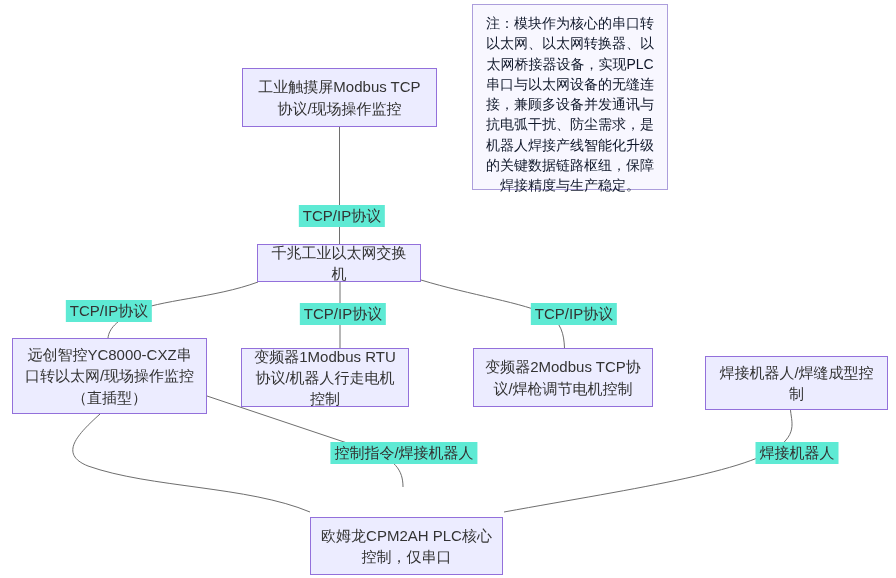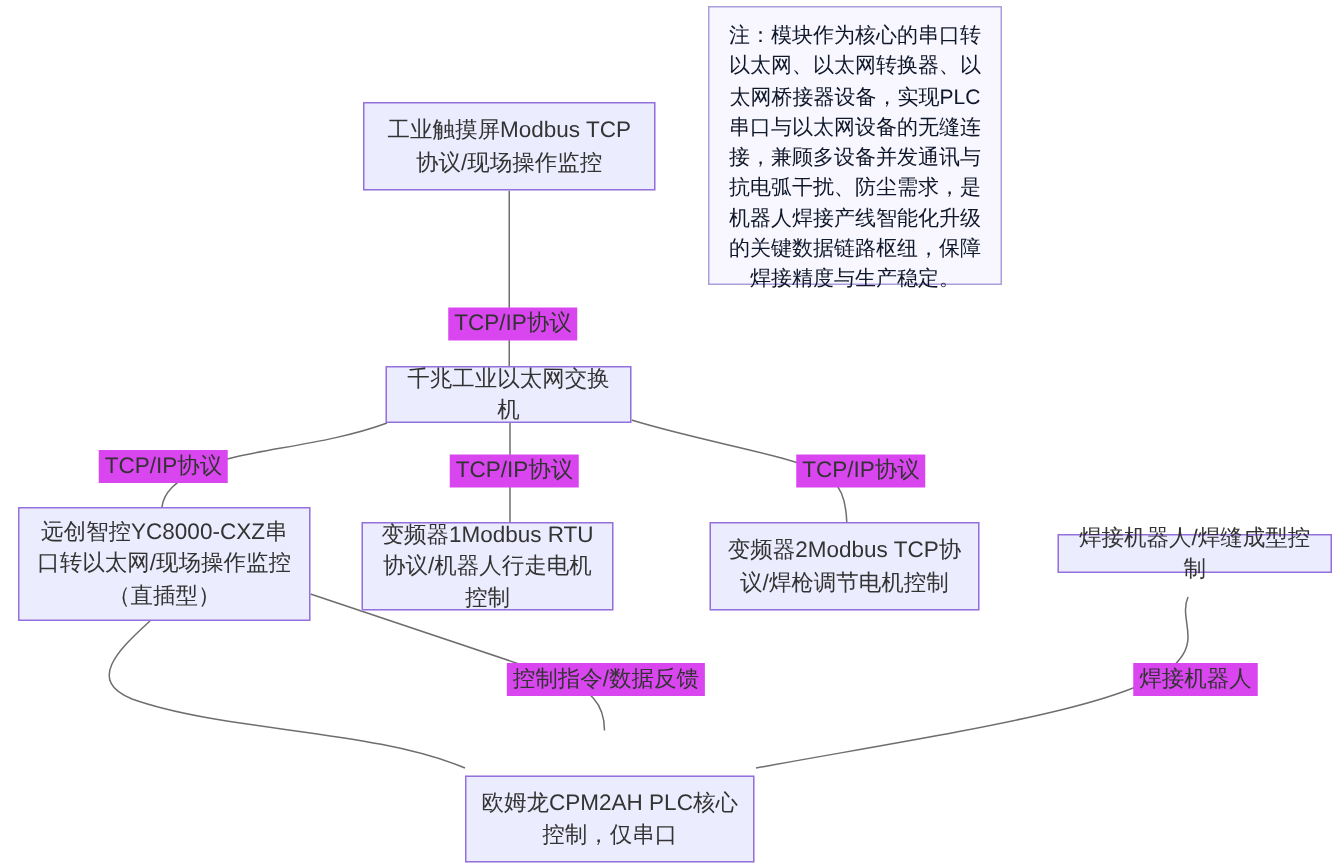--- a/index.html
+++ b/index.html
@@ -20,41 +20,41 @@
     position:absolute;
     background:#F8F7FF;
     border:1px solid #AC9EDC;
     font-size:14px;line-height:1.45;
     text-align:center;
     padding:8px 13px;box-sizing:border-box;
     color:#0f172a;
   }
   .edge-label{
     position:absolute;
-    background:#d946ef;
+    background:#5eead4;
     color:#333333;
     font-size:15px;line-height:1.2;
     padding:2px 4px;
     white-space:nowrap;
     transform:translateX(-50%);
   }
   .edge-label.wrap{
     white-space:normal;
     transform:none;
     text-align:center;
     line-height:1.55;
     padding:3px 6px;
   }
   
   #node-hmi      {left:242px; top:68px;  width:195px; height:59px;}
   #node-switch   {left:257px; top:244px; width:164px; height:38px;}
   #node-converter{left:12px;  top:338px; width:195px; height:76px;}
   #node-vfd1     {left:241px; top:348px; width:168px; height:59px;}
   #node-vfd2     {left:473px; top:348px; width:180px; height:59px;}
-  #node-robot    {left:705px; top:356px; width:183px; height:26px;}
+  #node-robot    {left:705px; top:356px; width:183px; height:54px;}
   #node-plc      {left:310px; top:487px; width:193px; height:58px;margin-top:30px;}
   #note          {left:472px; top:4px;   width:196px; height:186px;}
   
   #lbl-hmi-switch      {left:342px; top:205px;}
   #lbl-switch-converter{left:109px; top:300px;}
   #lbl-switch-vfd1     {left:343px; top:303px;}
   #lbl-switch-vfd2     {left:574px; top:303px;}
   #lbl-plc-converter   {left:75px;  top:452px; width:141px;}
   #lbl-converter-plc   {left:404px; top:442px;}
   #lbl-robot-plc       {left:797px; top:442px;}
@@ -106,17 +106,17 @@
 
   <div class="edge-label" id="lbl-hmi-switch">TCP/IP协议</div>
 
   <div class="edge-label" id="lbl-switch-converter">TCP/IP协议</div>
 
   <div class="edge-label" id="lbl-switch-vfd1">TCP/IP协议</div>
 
   <div class="edge-label" id="lbl-switch-vfd2">TCP/IP协议</div>
 
 
-  <div class="edge-label" id="lbl-converter-plc">控制指令/数据反馈</div>
+  <div class="edge-label" id="lbl-converter-plc">控制指令/焊接机器人</div>
 
   <div class="edge-label" id="lbl-robot-plc">焊接机器人</div>
 
 </div>
 
 </body></html>

